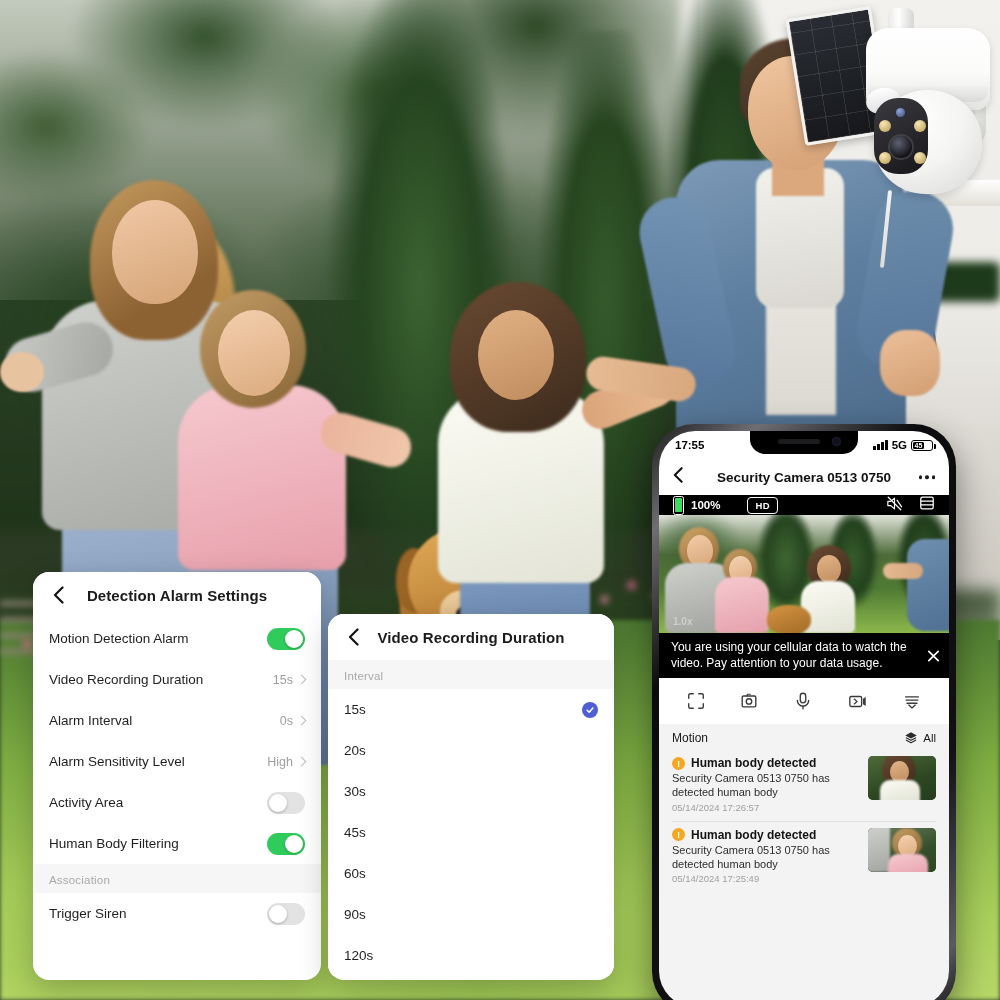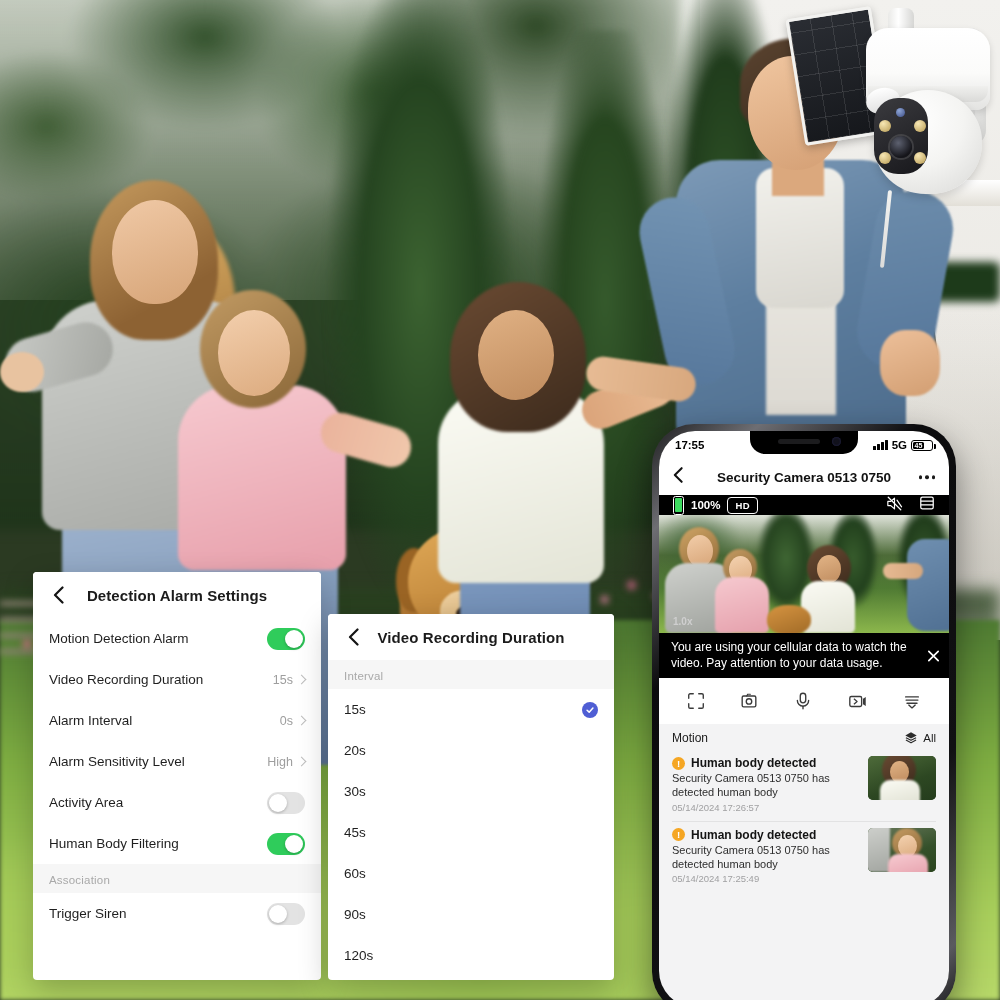--- a/index.html
+++ b/index.html
@@ -213,21 +213,21 @@
       repeating-linear-gradient(0deg, rgba(255,255,255,.10) 0 1px, rgba(0,0,0,0) 1px 22px),
       linear-gradient(170deg,#2a2d33 0%, #15171b 100%);
   }
   .solar-stem { position:absolute; left:866px; top:88px; width:34px; height:26px;
     background:linear-gradient(180deg,#ffffff,#dedede); border-radius:50%; transform:rotate(-12deg); }
   .cam-cable { position:absolute; left:884px; top:190px; width:4px; height:78px;
     background:linear-gradient(180deg,#f2f2f0,#dcdcda); border-radius:3px; transform:rotate(6deg); }
 
   
   .panel {
-    position:absolute; background:#ffffff; border-radius:4px;
+    position:absolute; background:#ffffff; border-radius:16px;
     box-shadow:0 10px 30px rgba(0,0,0,.22); overflow:hidden;
   }
   .panel-header {
     height:46px; display:flex; align-items:center; justify-content:center;
     position:relative; background:#fff;
   }
   .panel-title { font-size:15px; font-weight:700; color:#1b1b1b; letter-spacing:.1px; }
   .back-chevron {
     position:absolute; left:14px; top:50%; transform:translateY(-50%);
     width:22px; height:22px; display:flex; align-items:center; justify-content:center;
@@ -321,21 +321,21 @@
     justify-content:space-between; padding:0 14px;
   }
   .cam-bar-left { display:flex; align-items:center; gap:7px; }
   .batt-green { width:11px; height:19px; border:1.4px solid #fff; border-radius:2.5px;
     position:relative; padding:1.2px; }
   .batt-green:before { content:""; position:absolute; left:50%; top:-3.6px;
     transform:translateX(-50%); width:5px; height:2.4px; background:#fff; border-radius:1px; }
   .batt-green i { display:block; width:100%; height:100%; background:#3ddb5f; border-radius:1px; }
   .pct { color:#fff; font-size:11.5px; font-weight:700; }
   .hd-chip { border:1.3px solid #fff; border-radius:4px; color:#fff;
-    font-size:9.5px; font-weight:700; padding:2px 7px; letter-spacing:.4px; cursor:pointer; }
+    font-size:9.5px; font-weight:700; padding:2px 7px; letter-spacing:.4px; cursor:pointer;margin-left:20px; }
   .cam-bar-right { display:flex; align-items:center; gap:16px; }
 
   .video-area { position:relative; height:118px; background:#000; overflow:hidden; }
   .video-scene { position:absolute; inset:0; }
   .speed-tag { position:absolute; left:14px; bottom:6px; color:#cfcfcf;
     font-size:10px; font-weight:700; }
 
   .banner {
     background:#000; color:#fff; font-size:12px; line-height:1.35;
     padding:6px 26px 7px 12px; position:relative;

